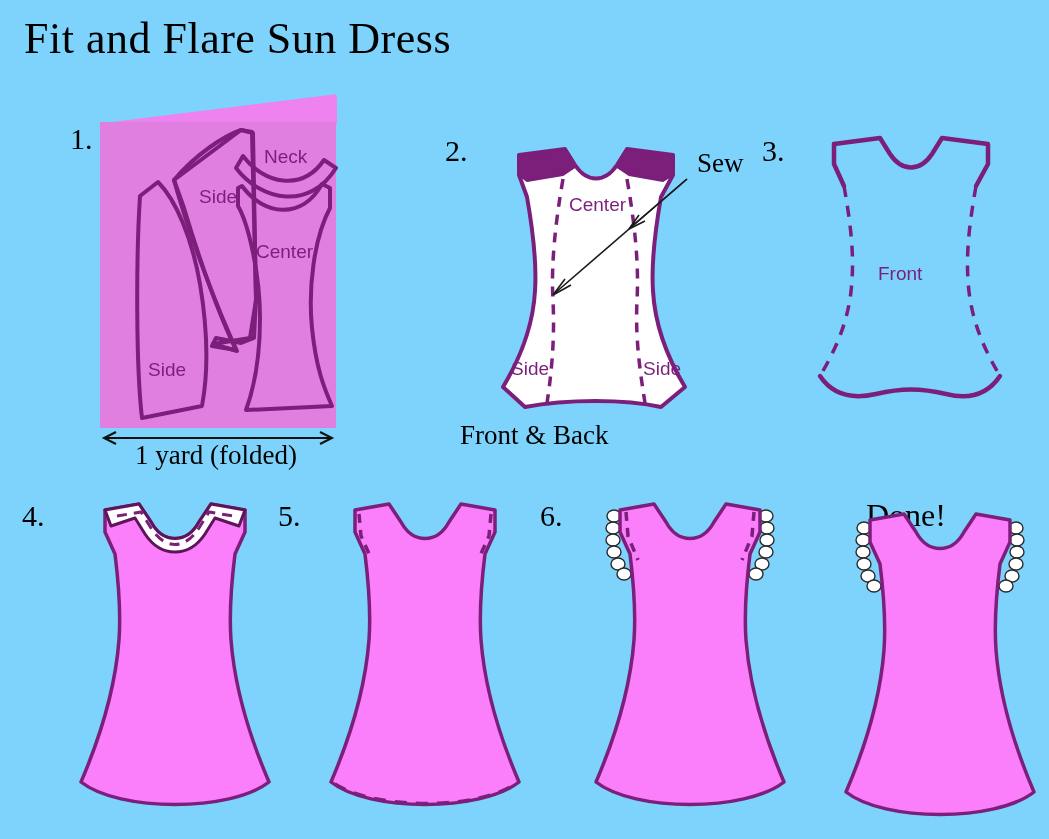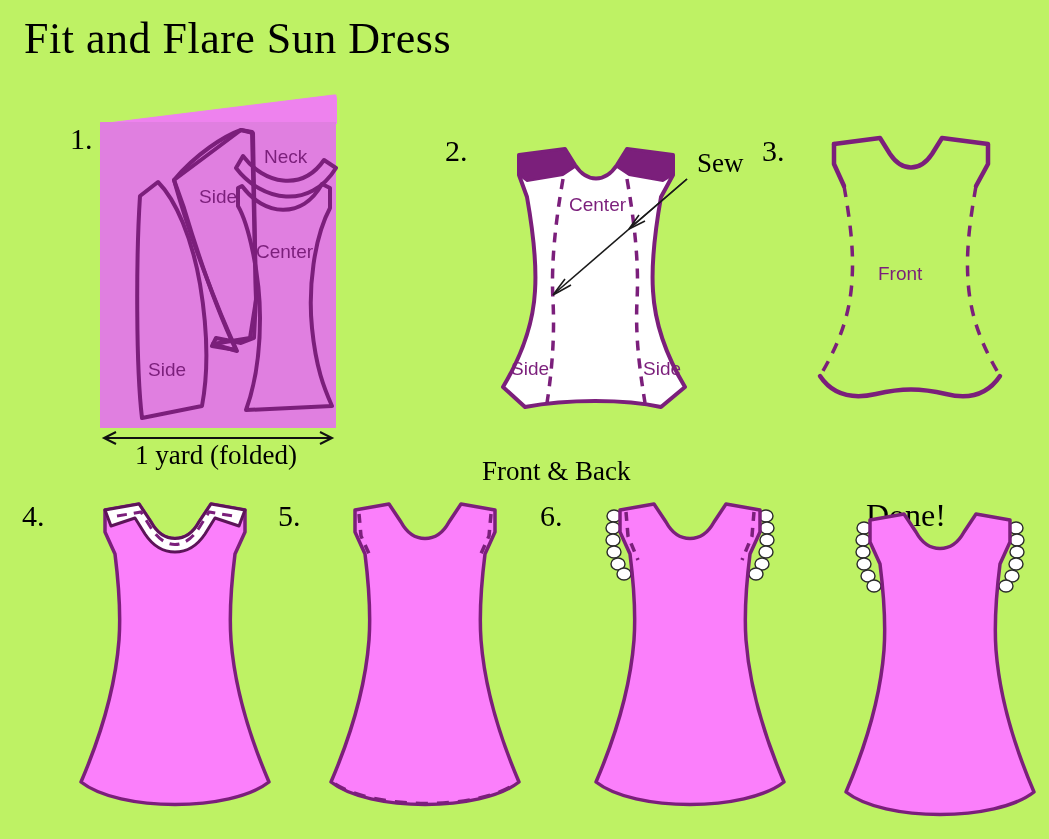--- a/index.html
+++ b/index.html
@@ -12,21 +12,21 @@
     width: 1049px;
     height: 839px;
     overflow: hidden;
     font-family: "Liberation Sans", sans-serif;
     position: relative;
   }
   #tutorial-root {
     position: relative;
     width: 1049px;
     height: 839px;
-    background: #bef264;
+    background: #7dd3fc;
   }
 
   
   .title {
     position: absolute;
     left: 24px;
     top: 14px;
     font-family: "Liberation Serif", "DejaVu Serif", serif;
     font-size: 44px;
     line-height: 50px;
@@ -159,21 +159,21 @@
         <line x1="232" y1="44" x2="100" y2="158"></line>
         <polyline points="116,150 98,160 110,144"></polyline>
       </g>
 
       <text class="piece-label" x="114" y="76">Center</text>
       <text class="piece-label" x="56" y="240">Side</text>
       <text class="piece-label" x="188" y="240">Side</text>
     </svg>
   </div>
   <div class="sew-label" style="left:665px; top:148px;margin-left:32px;">Sew</div>
-  <div class="caption" style="left:482px; top:420px;margin-top:36px;">Front &amp; Back</div>
+  <div class="caption" style="left:460px; top:420px;">Front &amp; Back</div>
 
   <div class="step-num" style="left:762px; top:135px;">3.</div>
 
   <div class="panel" style="left:770px; top:122px;">
     <svg width="260" height="300" viewBox="0 0 260 300">
 
       <path d="M 64 22 L 110 16 L 120 32
                C 132 50 150 50 162 32 L 172 16 L 218 22 L 218 42
                L 206 64" fill="none" stroke="#7b1f7b" stroke-width="4.5" stroke-linejoin="round" stroke-linecap="round"></path>
       <path d="M 64 22 L 64 42 L 74 64" fill="none" stroke="#7b1f7b" stroke-width="4.5" stroke-linejoin="round" stroke-linecap="round"></path>

